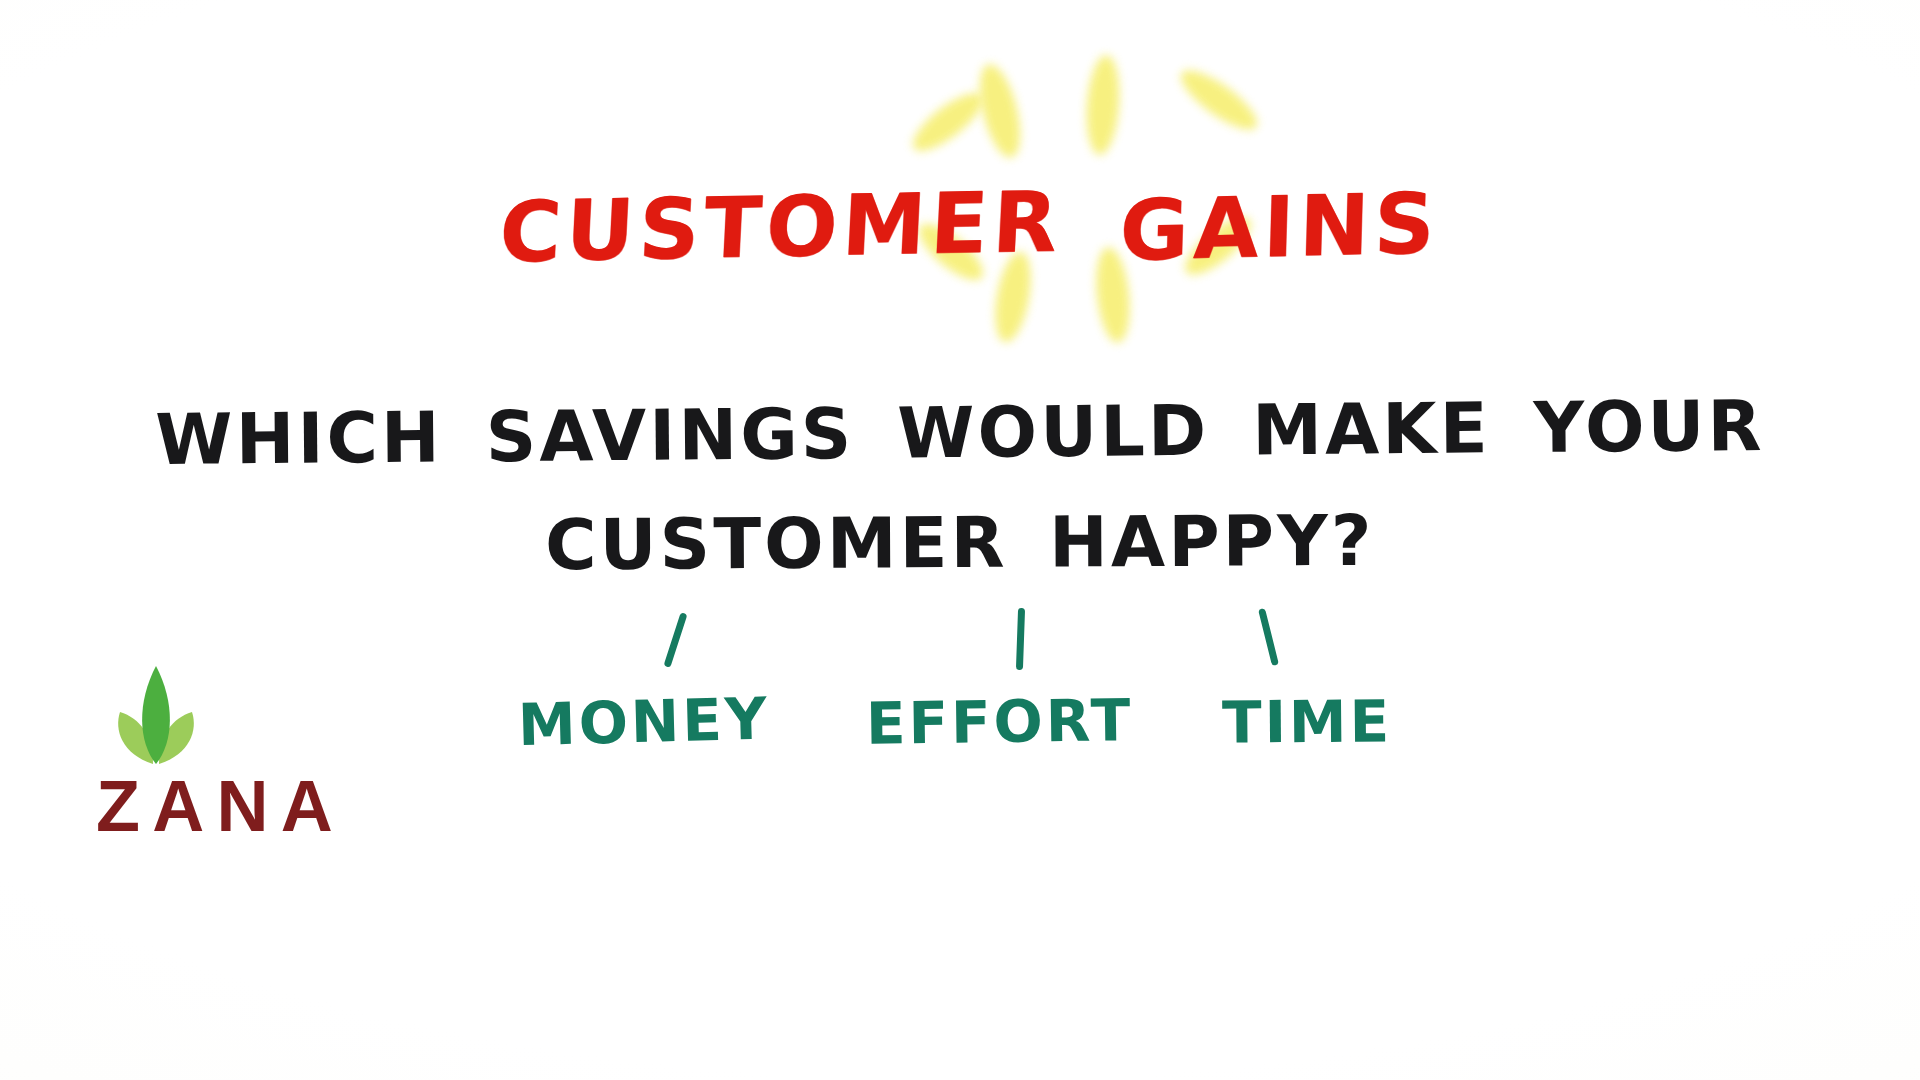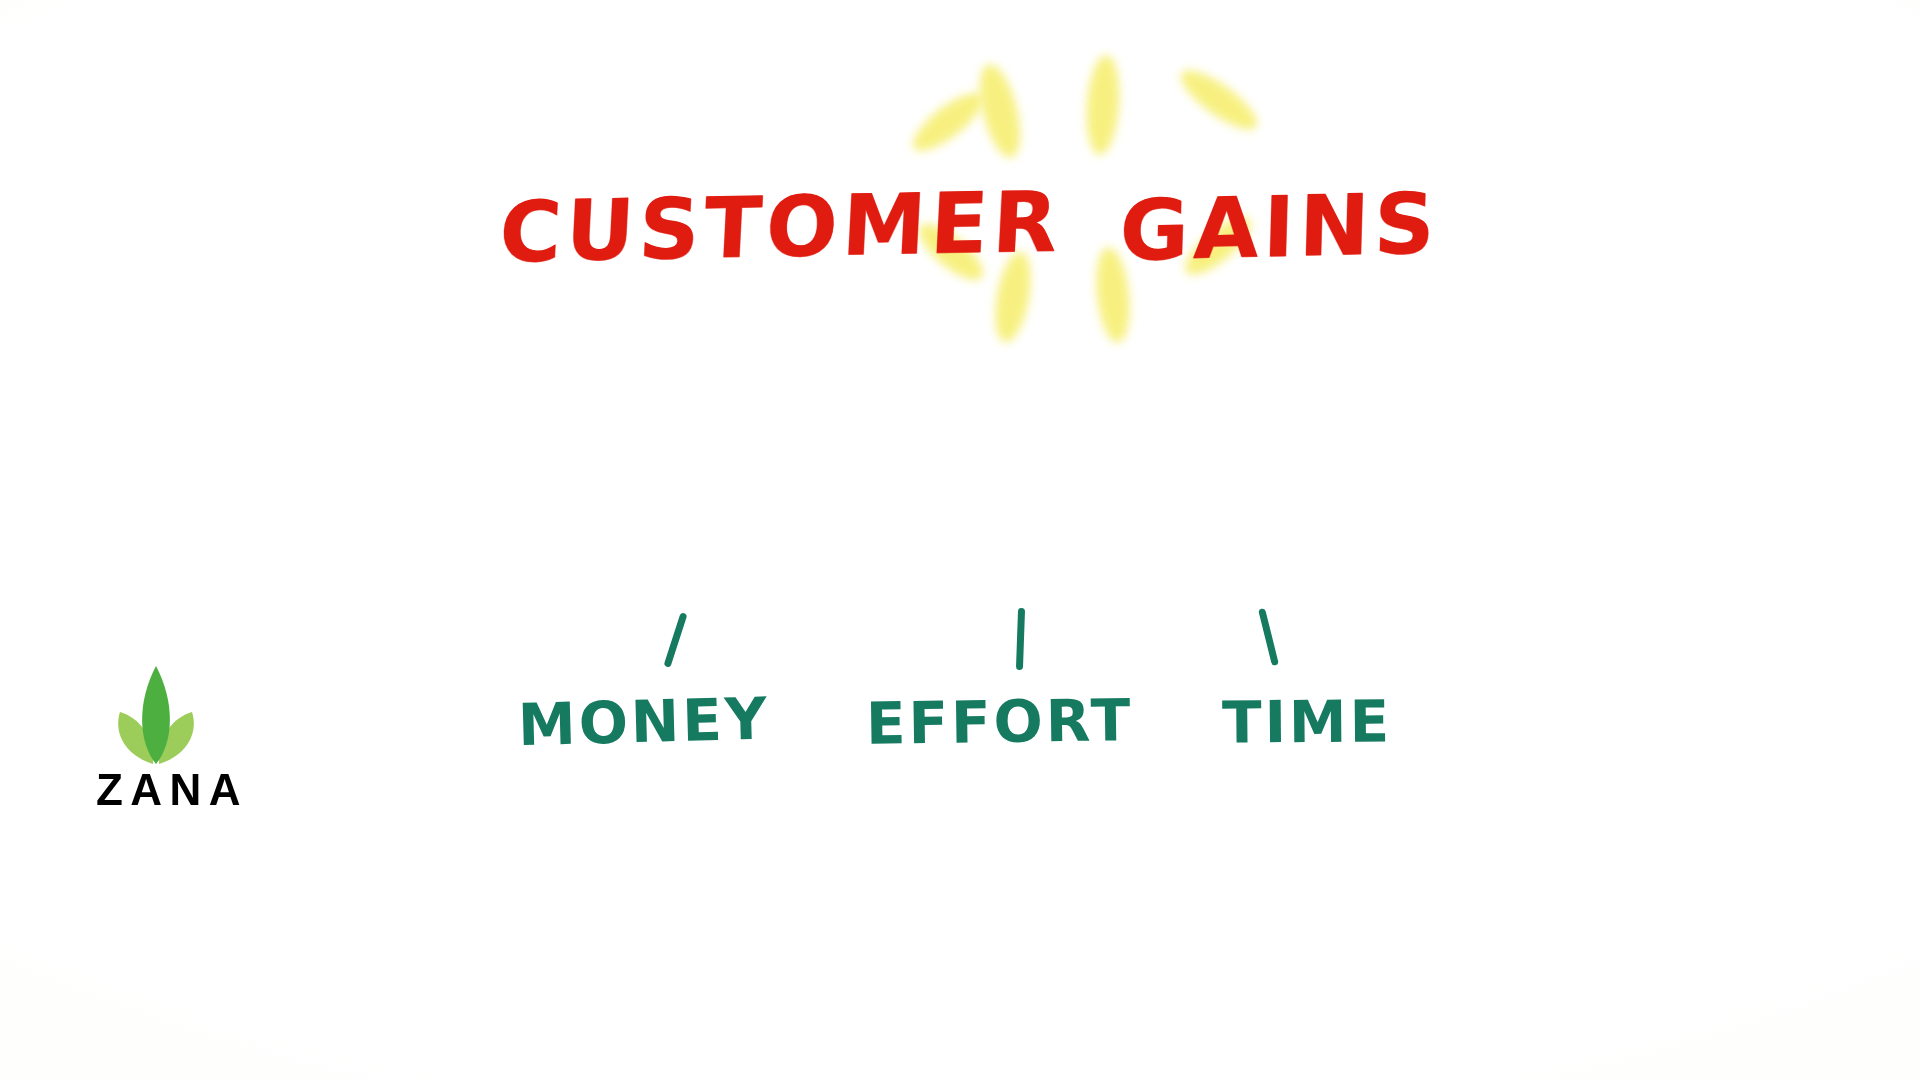--- a/index.html
+++ b/index.html
@@ -120,24 +120,24 @@
     position: absolute;
     left: 10px;
     top: 0;
     width: 110px;
     height: 110px;
   }
   #logo-text {
     position: absolute;
     left: 0px;
     top: 105px;
-    font-size: 44px;
+    font-size: 72px;
     font-weight: bold;
     letter-spacing: 0.17em;
-    color: #000000;
+    color: #7f1d1d;
     font-family: "Liberation Sans", sans-serif;
     white-space: nowrap;
   }
 </style>
 </head>
 <body>
 
 <div id="stage">
 
   <div id="paper"></div>
@@ -151,20 +151,24 @@
       <div class="ray" style="left: 92px; top: 196px; width: 32px; height: 92px; background: rgb(247, 240, 122); transform: rotate(10deg);"></div>
       <div class="ray" style="left: 192px; top: 192px; width: 32px; height: 96px; background: rgb(247, 240, 122); transform: rotate(-6deg);"></div>
       <div class="ray" style="left: 272px; top: 176px; width: 82px; height: 30px; background: rgb(247, 240, 122); transform: rotate(-40deg);"></div>
     </div>
 
   <div id="title-wrap">
     <span class="title-word" id="title-word-1">CUSTOMER</span>
     <span class="title-word" id="title-word-2">GAINS</span>
   </div>
 
+  <div id="question">
+    <span class="q-line" id="q-line-1">WHICH SAVINGS WOULD MAKE YOUR</span>
+    <span class="q-line" id="q-line-2">CUSTOMER HAPPY?</span>
+  </div>
 
   <div id="callouts">
       <div class="tick" style="left: 672px; top: 612px; width: 7px; height: 56px; background: rgb(21, 122, 96); transform: rotate(18deg);"></div>
       <div class="green-label" style="left: 518px; top: 688px; color: rgb(21, 122, 96); transform: rotate(-1.5deg);">MONEY</div>
       <div class="tick" style="left: 1017px; top: 608px; width: 7px; height: 62px; background: rgb(21, 122, 96); transform: rotate(2deg);"></div>
       <div class="green-label" style="left: 866px; top: 688px; color: rgb(21, 122, 96); transform: rotate(-0.8deg);">EFFORT</div>
       <div class="tick" style="left: 1265px; top: 608px; width: 7px; height: 58px; background: rgb(21, 122, 96); transform: rotate(-14deg);"></div>
       <div class="green-label" style="left: 1222px; top: 688px; color: rgb(21, 122, 96); transform: rotate(-0.5deg);">TIME</div>
     </div>
 

